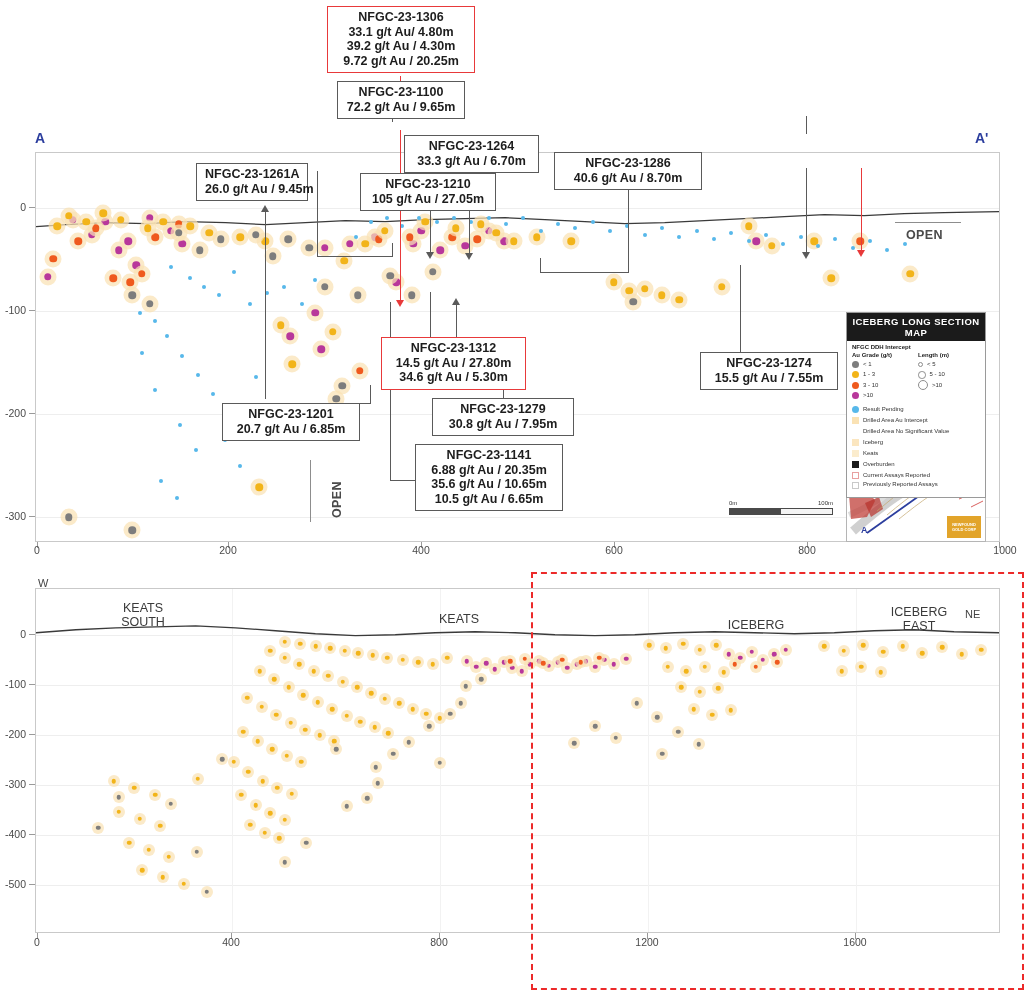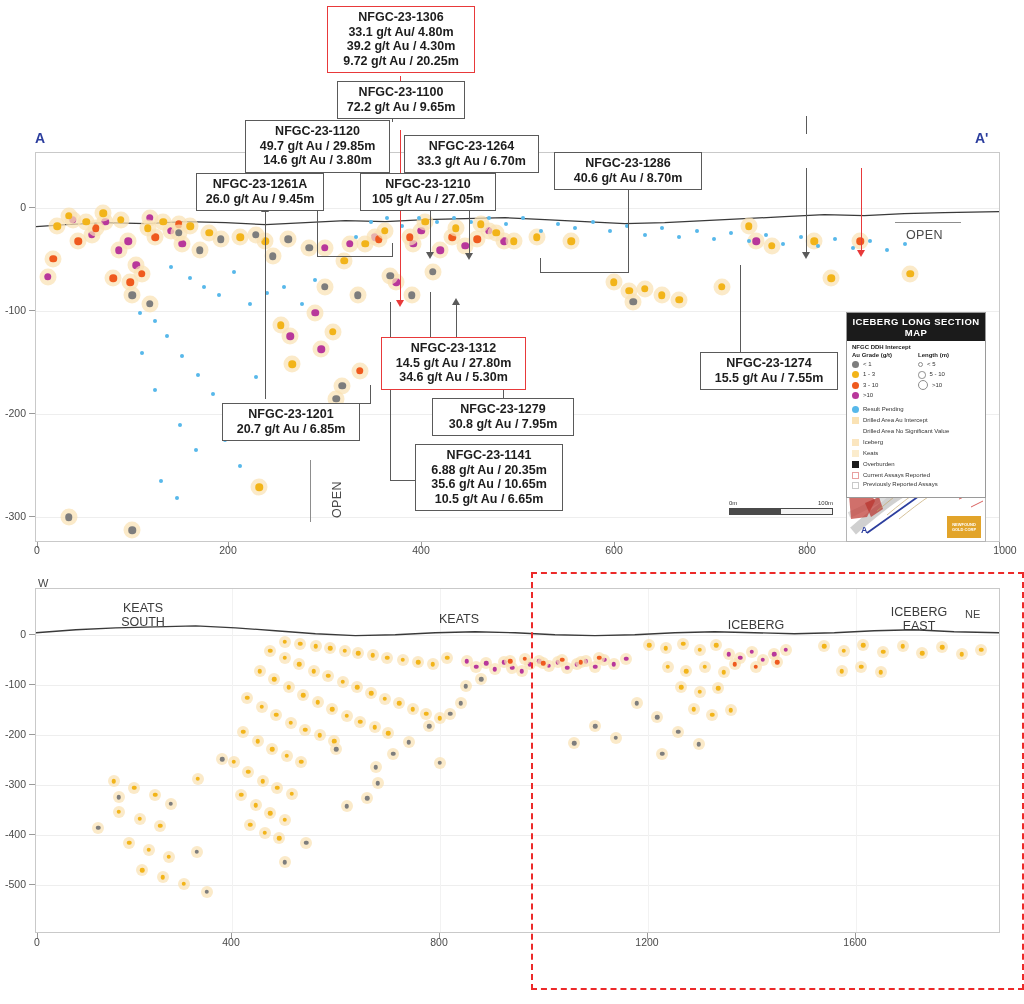--- a/index.html
+++ b/index.html
@@ -98,21 +98,21 @@
   .zone-label {
     position: absolute;
     font-size: 12.5px;
     color: #3a3a3a;
     text-align: center;
     line-height: 14px;
     transform: translateX(-50%);
   }
 
   
-  .open-ann { position: absolute; z-index: 15; }
+  .open-ann { position: absolute; z-index: 15; font-weight: bold; }
   .open-ann .bar { position: absolute; background: #8d8d8d; }
   .open-ann .txt {
     position: absolute;
     font-size: 12.5px;
     color: #4a4a4a;
     letter-spacing: .4px;
   }
   .open-ann.vert .txt {
     transform: rotate(-90deg);
     transform-origin: left top;
@@ -209,39 +209,34 @@
     <span class="intv">33.1 g/t Au/ 4.80m</span>
     <span class="intv">39.2 g/t Au / 4.30m</span>
     <span class="intv">9.72 g/t Au / 20.25m</span>
   </div>
 
   <div class="callout" style="left:337px; top:81px; width:128px;">
     <span class="hole">NFGC-23-1100</span>
     <span class="intv">72.2 g/t Au / 9.65m</span>
   </div>
 
-  <div class="callout" style="left:245px; top:120px; width:145px;">
-    <span class="hole">NFGC-23-1120</span>
-    <span class="intv">49.7 g/t Au / 29.85m</span>
-    <span class="intv">14.6 g/t Au / 3.80m</span>
-  </div>
 
   <div class="callout" style="left:404px; top:135px; width:135px;">
     <span class="hole">NFGC-23-1264</span>
     <span class="intv">33.3 g/t Au / 6.70m</span>
   </div>
 
 
 
   <div class="callout" style="left:554px; top:152px; width:148px;">
     <span class="hole">NFGC-23-1286</span>
     <span class="intv">40.6 g/t Au / 8.70m</span>
   </div>
 
-  <div class="callout" style="left:196px; top:173px; width:128px;">
+  <div class="callout" style="left:196px; top:163px; width:112px;">
     <span class="hole">NFGC-23-1261A</span>
     <span class="intv">26.0 g/t Au / 9.45m</span>
   </div>
 
   <div class="callout" style="left:360px; top:173px; width:136px;">
     <span class="hole">NFGC-23-1210</span>
     <span class="intv">105 g/t Au / 27.05m</span>
   </div>
 
   <div class="callout red" style="left:381px; top:337px; width:145px;">

